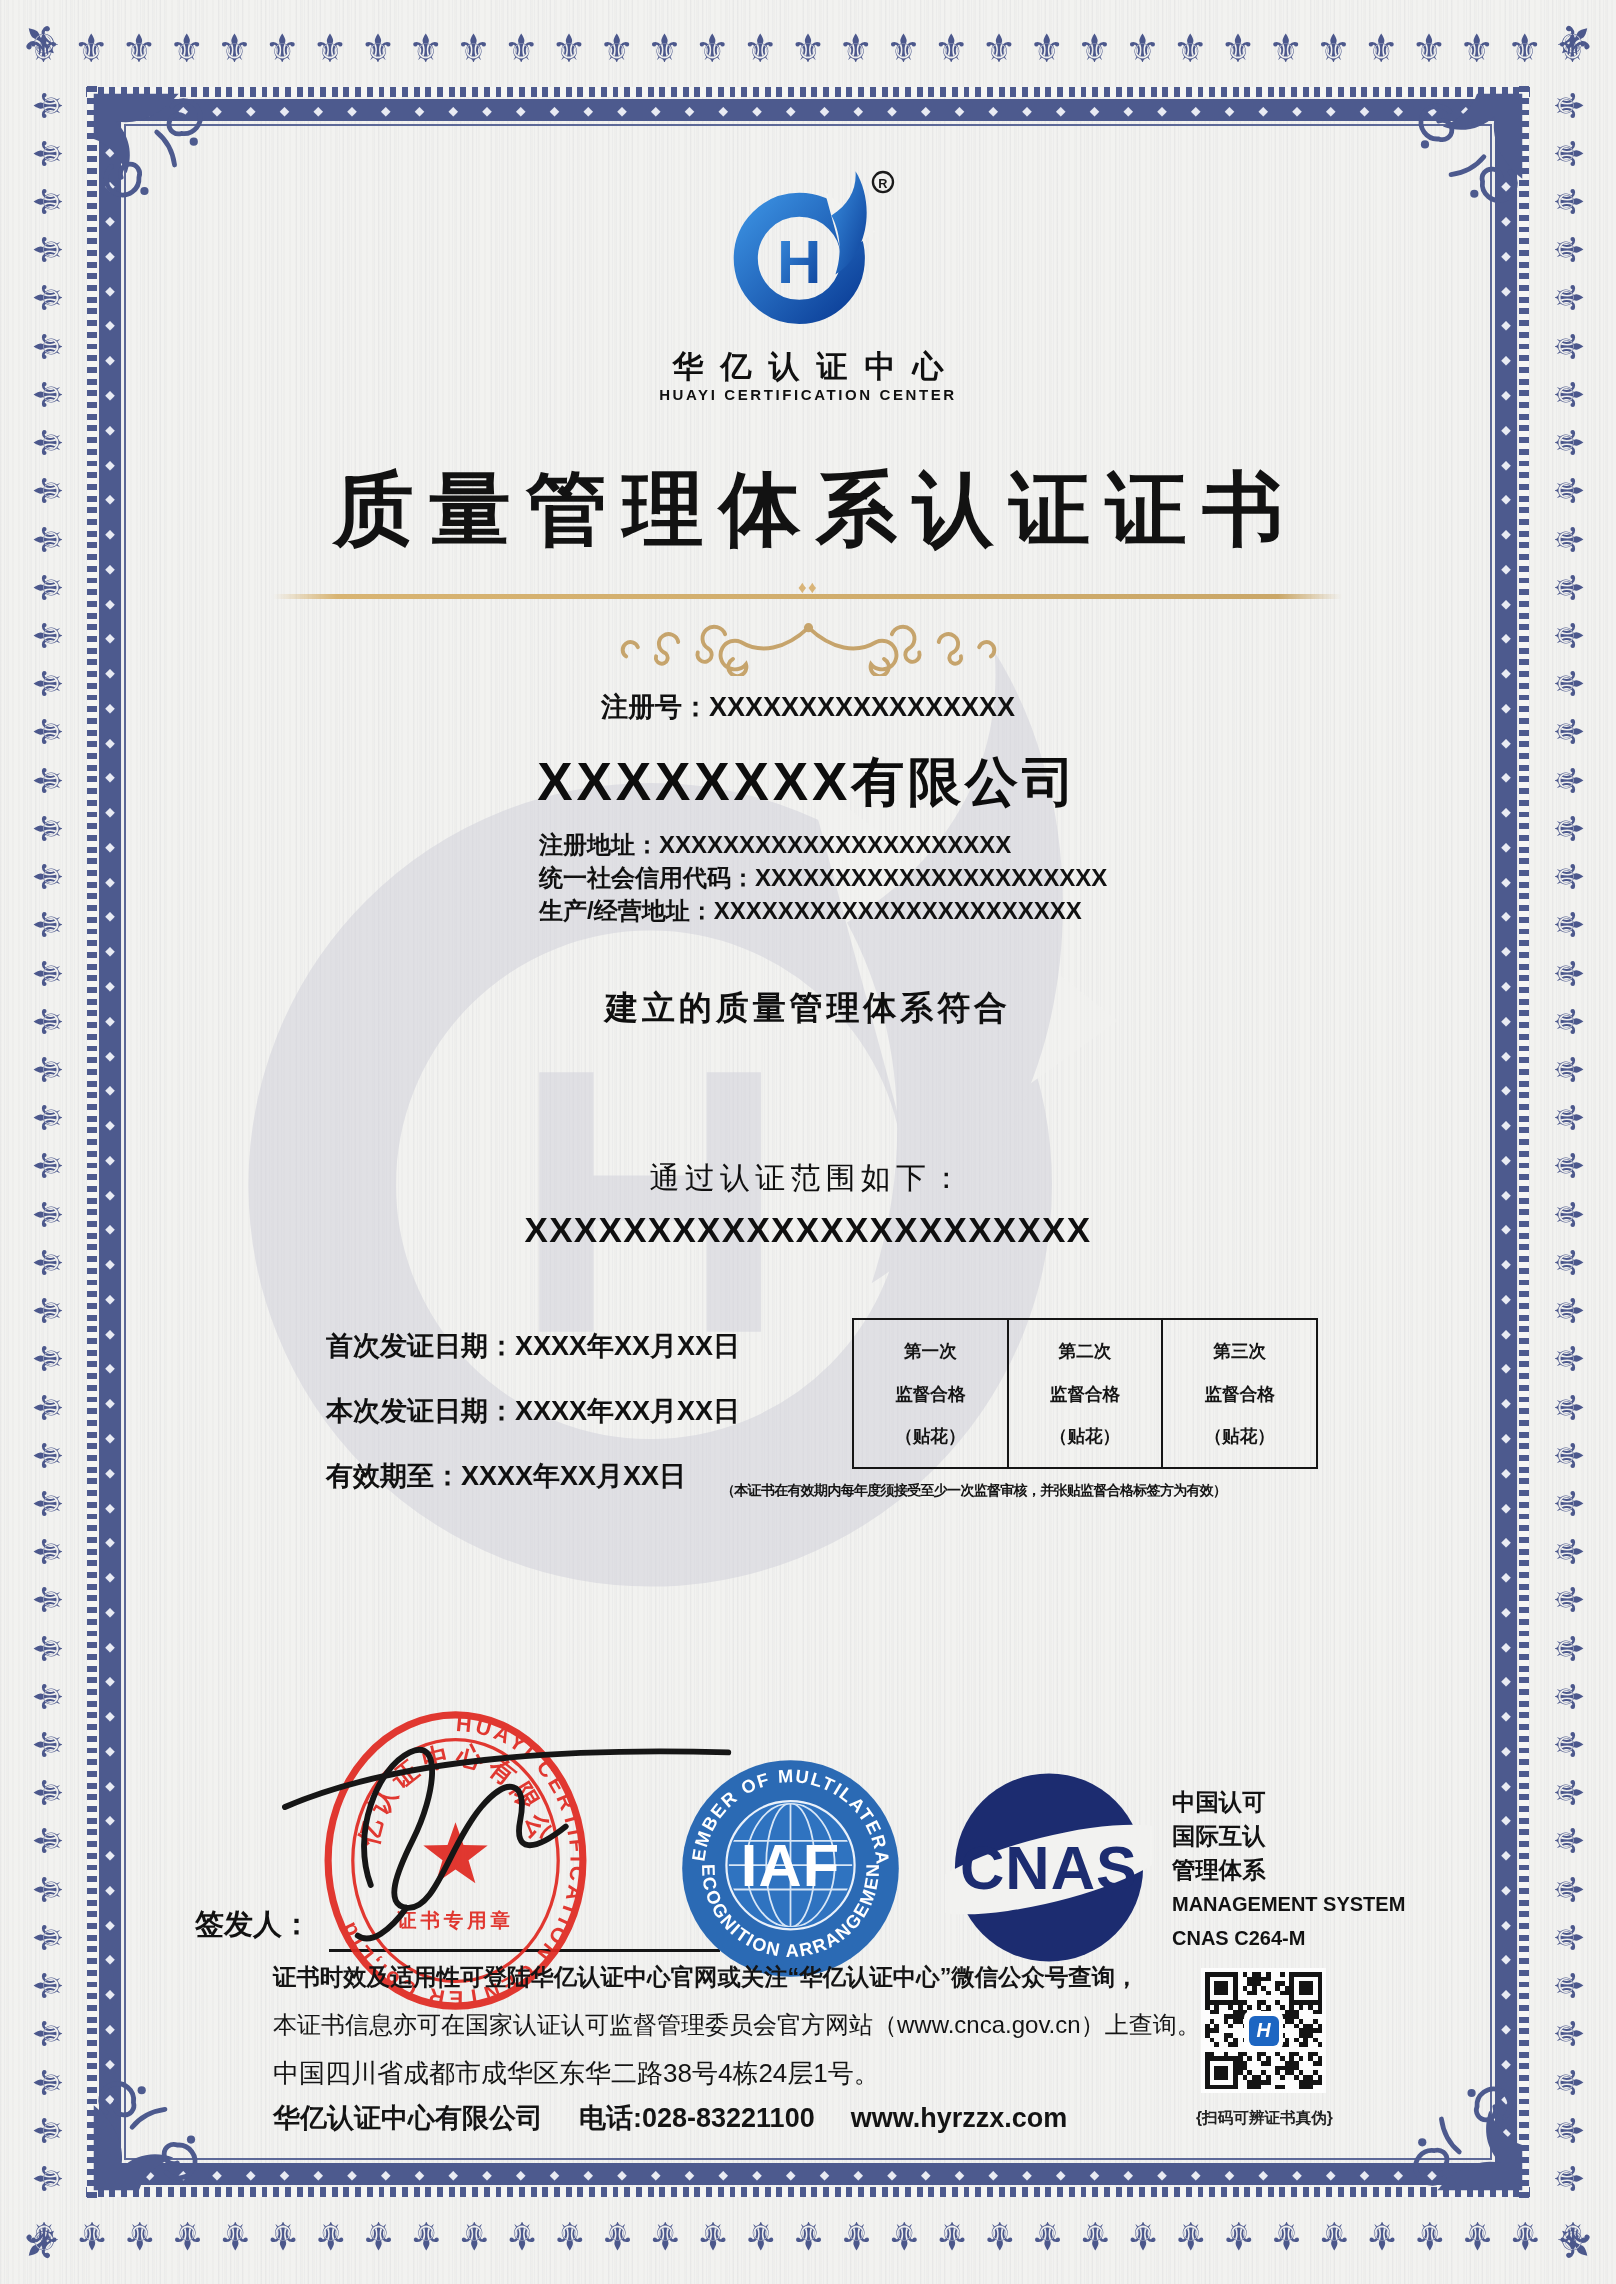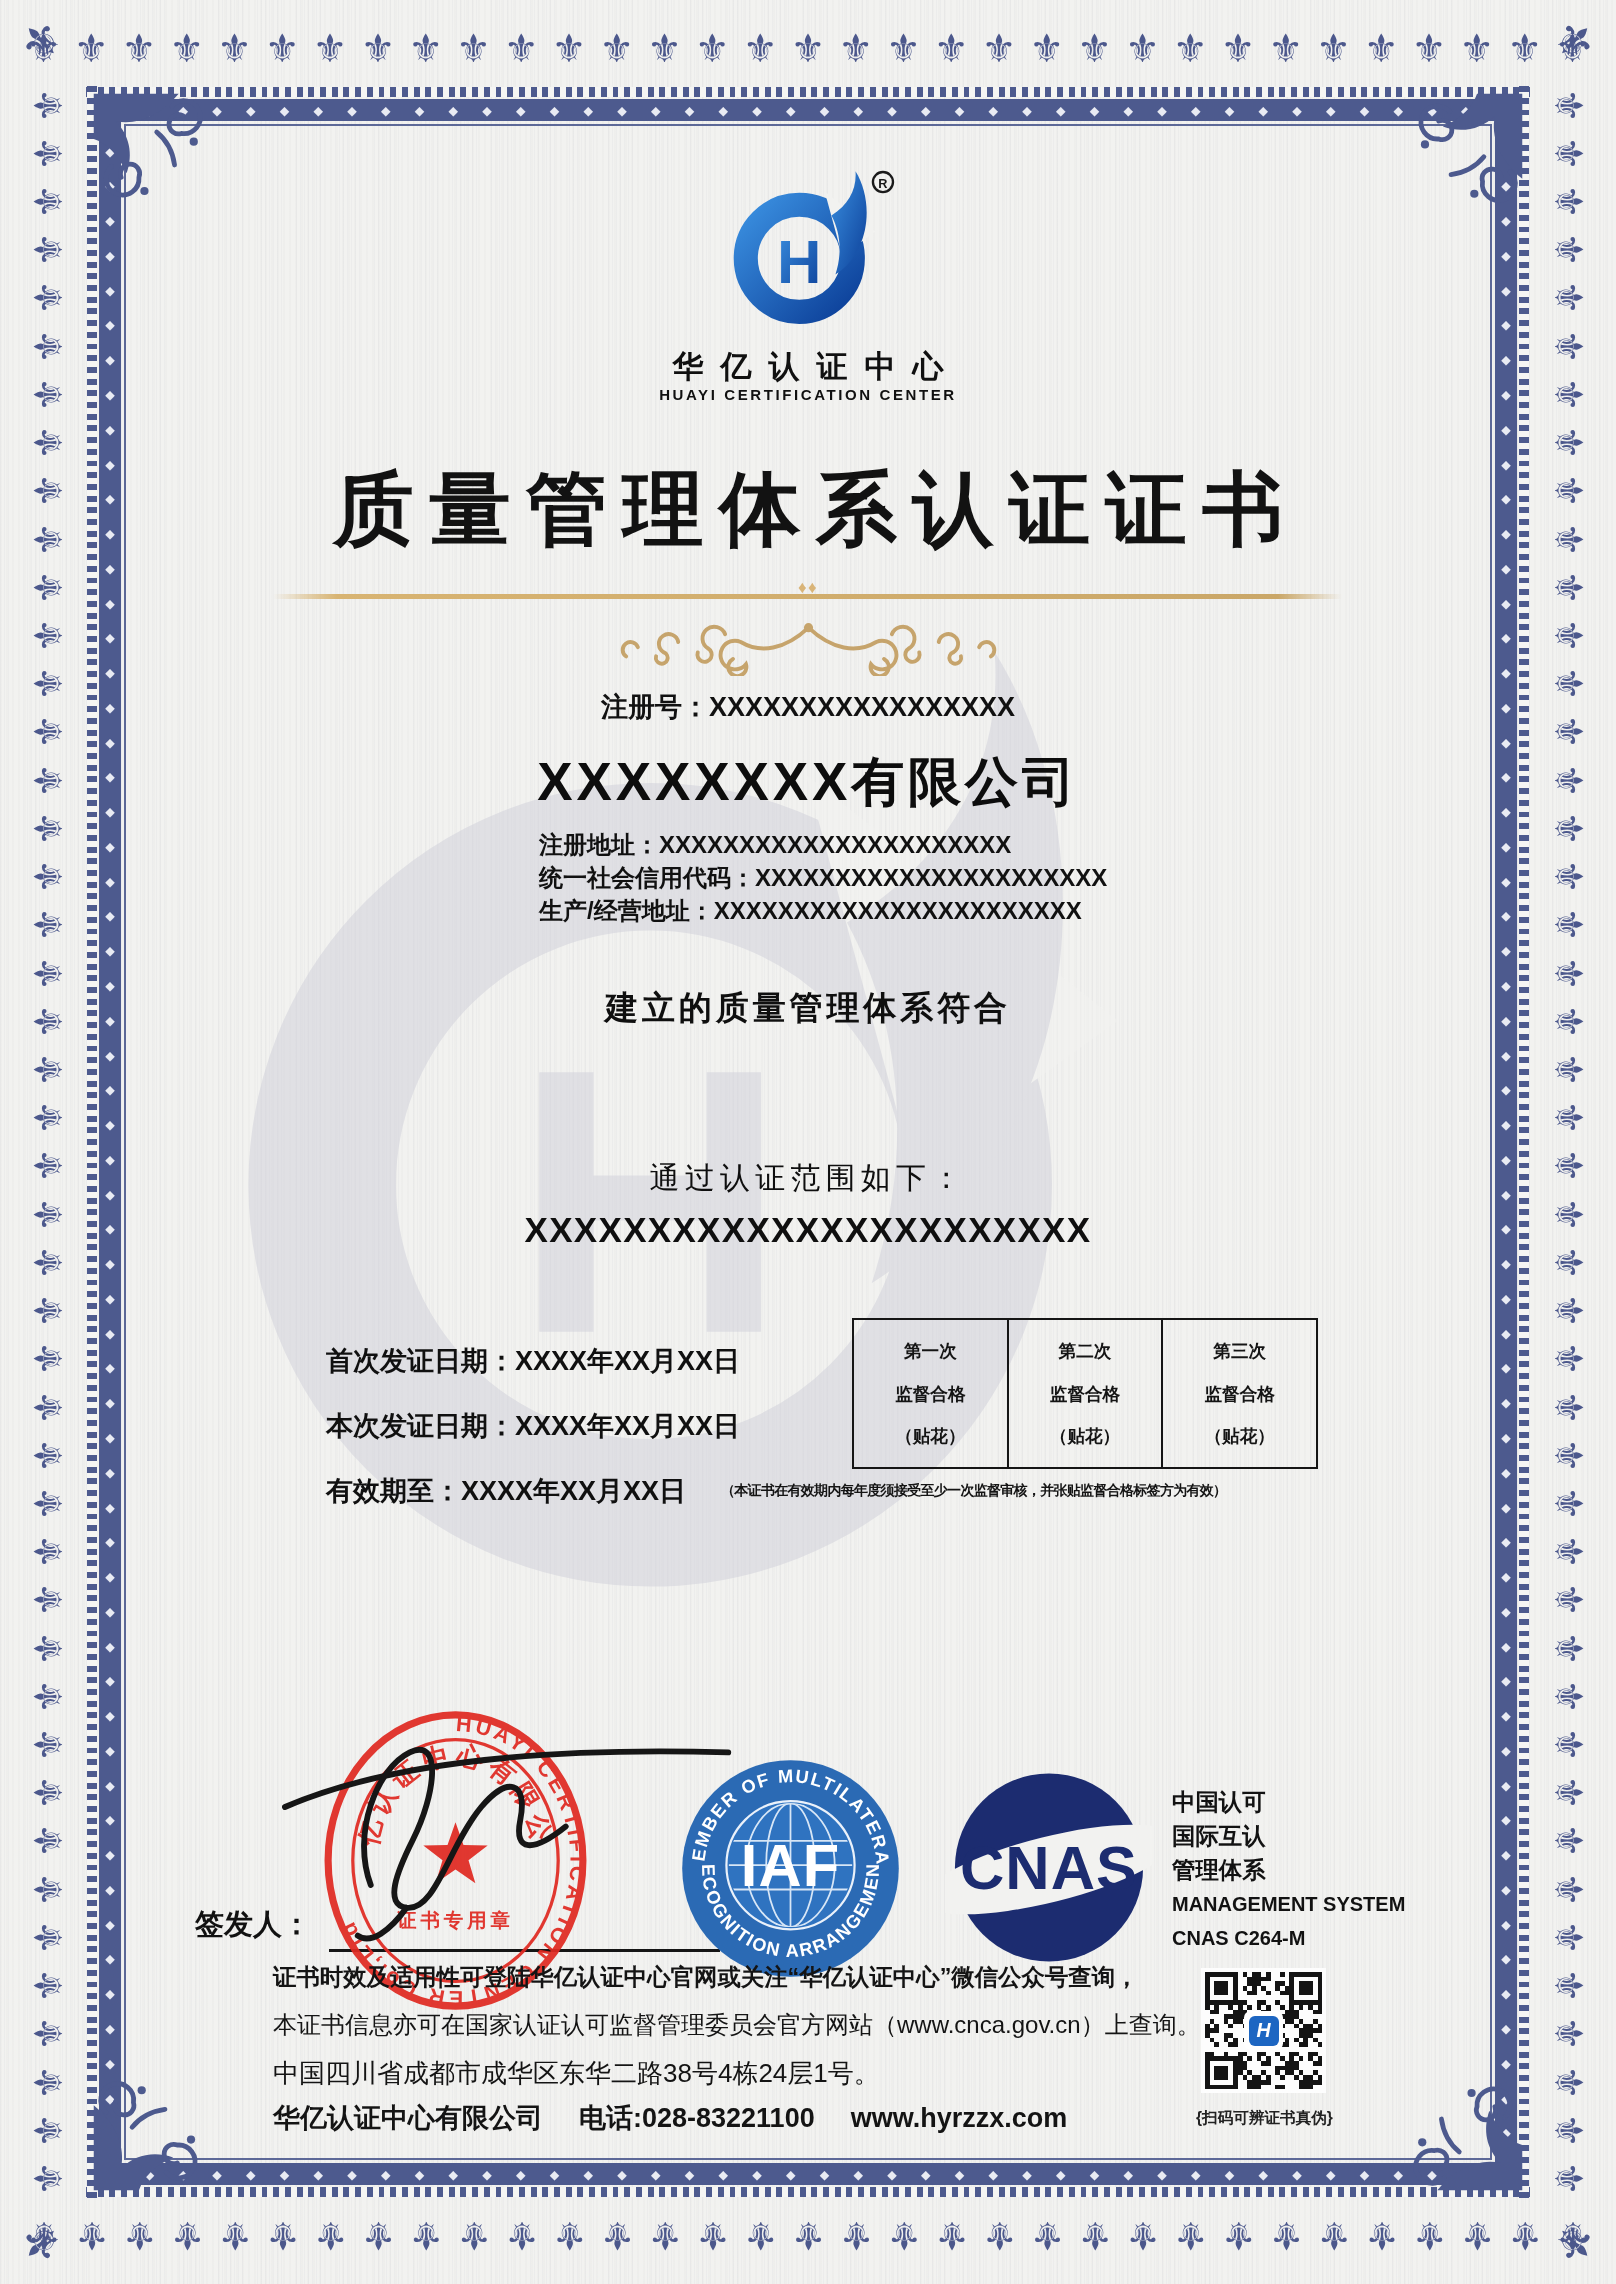--- a/index.html
+++ b/index.html
@@ -55,21 +55,21 @@
   .gold-bow{top:578px;font-size:17px;color:#d9b478;letter-spacing:1.3px;}
   .flourish{left:561px;top:608px;width:495px;height:68px;}
   .regno{top:689px;font-size:27px;font-weight:bold;color:#111;}
   .company{top:747px;font-size:53px;font-weight:900;letter-spacing:3.9px;color:#0d0d0d;}
   .fields{left:539px;top:828px;font-size:24px;font-weight:bold;color:#111;line-height:33px;white-space:nowrap;}
   .conformity{top:986px;font-size:33px;font-weight:900;color:#0f0f0f;letter-spacing:3.9px;}
   .standard{top:1037px;font-size:60px;font-weight:900;letter-spacing:5.2px;color:#0b0b0b;}
   .scope-head{top:1158px;font-size:30px;font-weight:400;letter-spacing:5.2px;color:#0f0f0f;}
   .scope-val{top:1210px;font-size:35px;font-weight:bold;letter-spacing:1.3px;color:#0f0f0f;}
   .dates{left:326px;top:1328px;font-size:27px;font-weight:bold;color:#101010;white-space:nowrap;}
-  .dates .drow{height:65px;display:flex;align-items:center;}
+  .dates .drow{height:65px;display:flex;}
   .sup-table{left:852px;top:1318px;width:462px;height:147px;border:2.6px solid #151515;display:flex;background:transparent;}
   .sup-cell{flex:1;display:flex;flex-direction:column;justify-content:space-evenly;align-items:center;
     font-size:17.6px;font-weight:bold;color:#141414;border-right:2px solid #151515;}
   .sup-cell:last-child{border-right:none;}
   .sup-note{left:721px;top:1482px;font-size:14px;font-weight:bold;color:#141414;white-space:nowrap;letter-spacing:-0.7px;}
   .seal-svg{left:319px;top:1706px;width:273px;height:309px;z-index:2;}
   .sig-svg{left:273px;top:1690px;width:475px;height:273px;z-index:3;}
   .issuer{left:195px;top:1905px;font-size:29px;font-weight:bold;color:#111;z-index:3;}
   .issuer-line{left:329px;top:1949px;width:391px;height:3.3px;background:#151515;z-index:1;}
   .iaf-svg{left:680px;top:1758px;width:221px;height:221px;z-index:2;}

